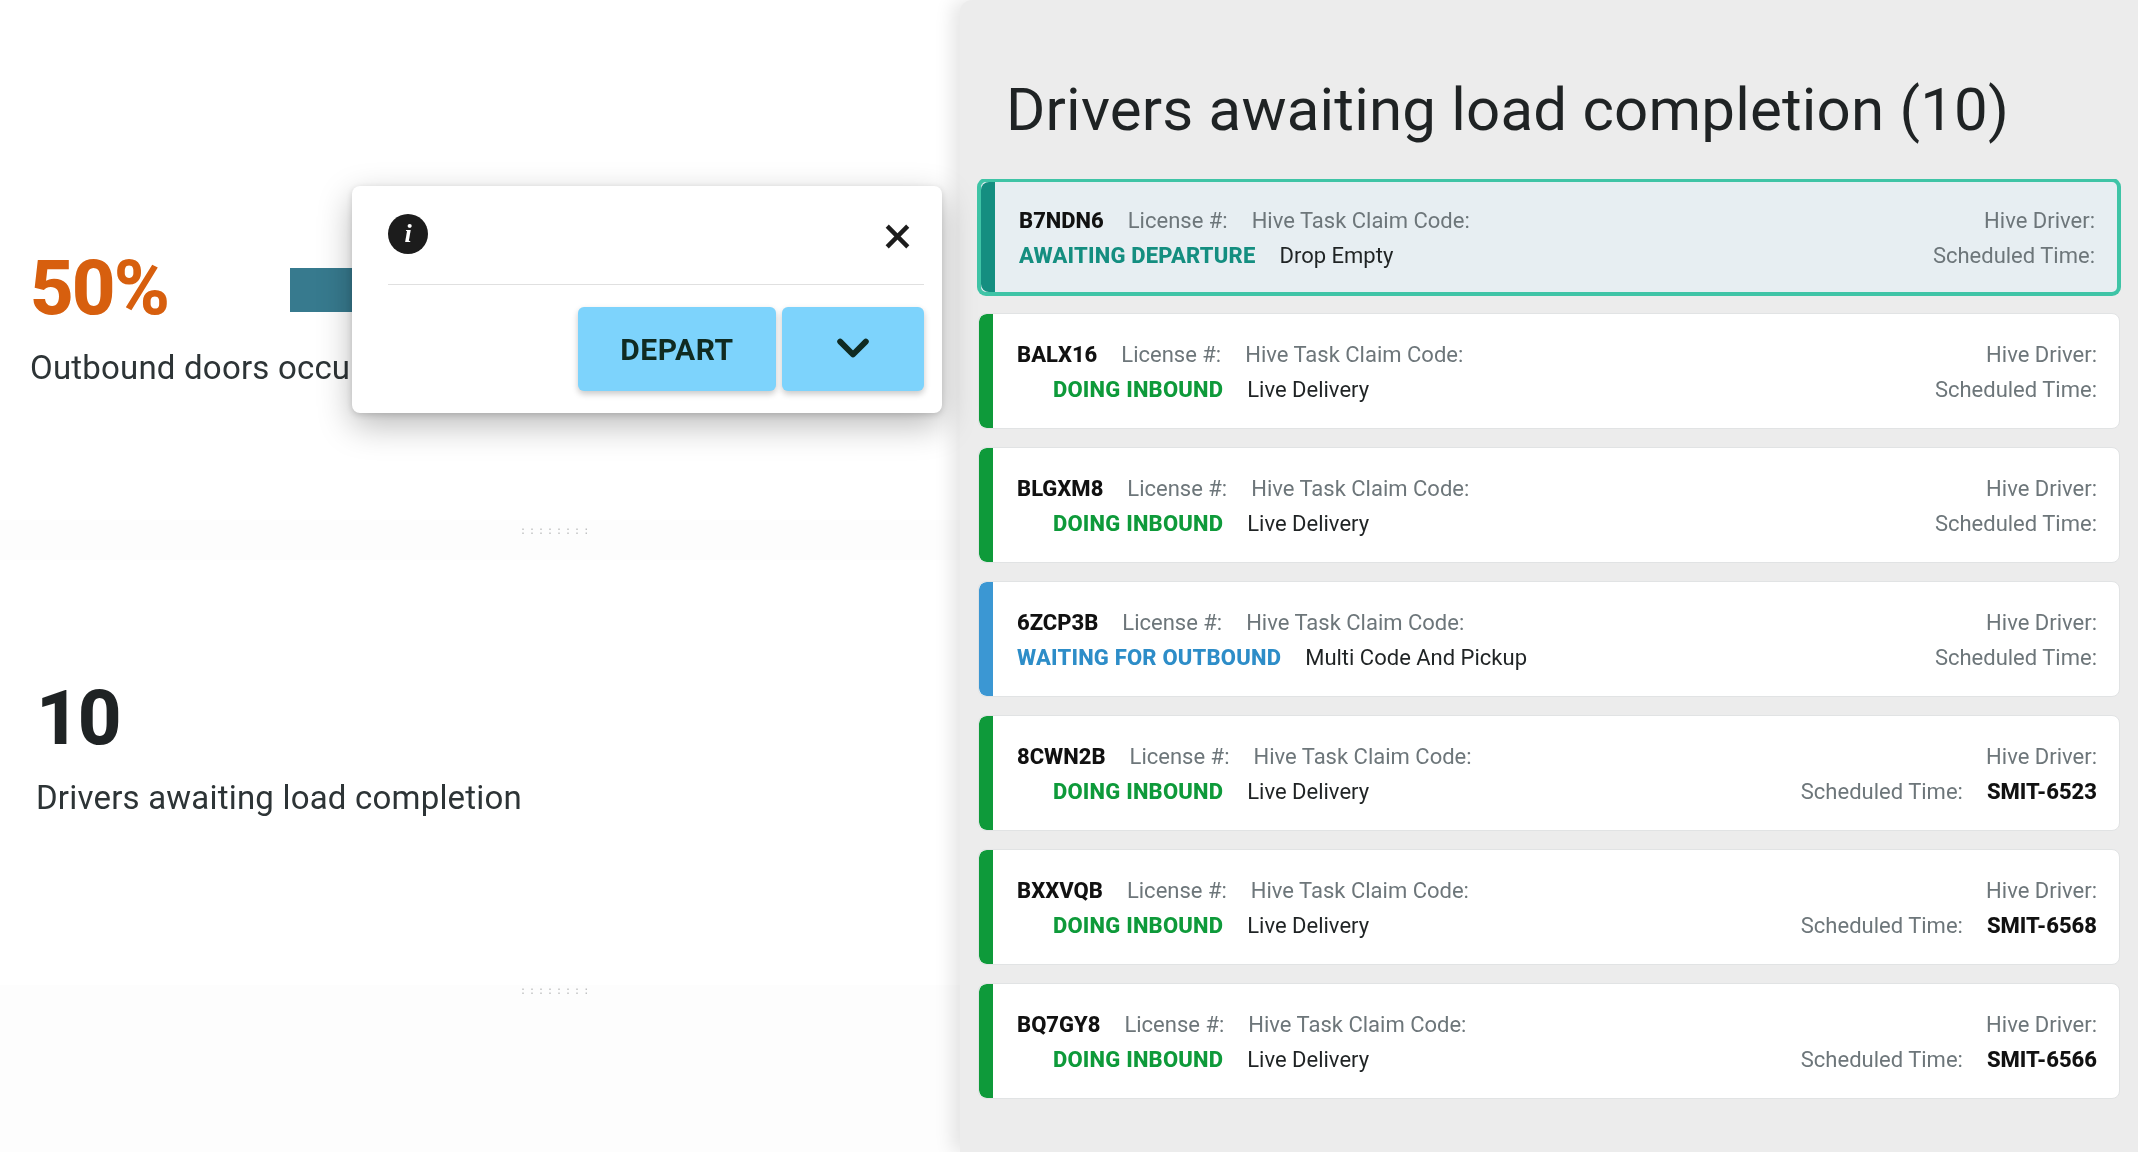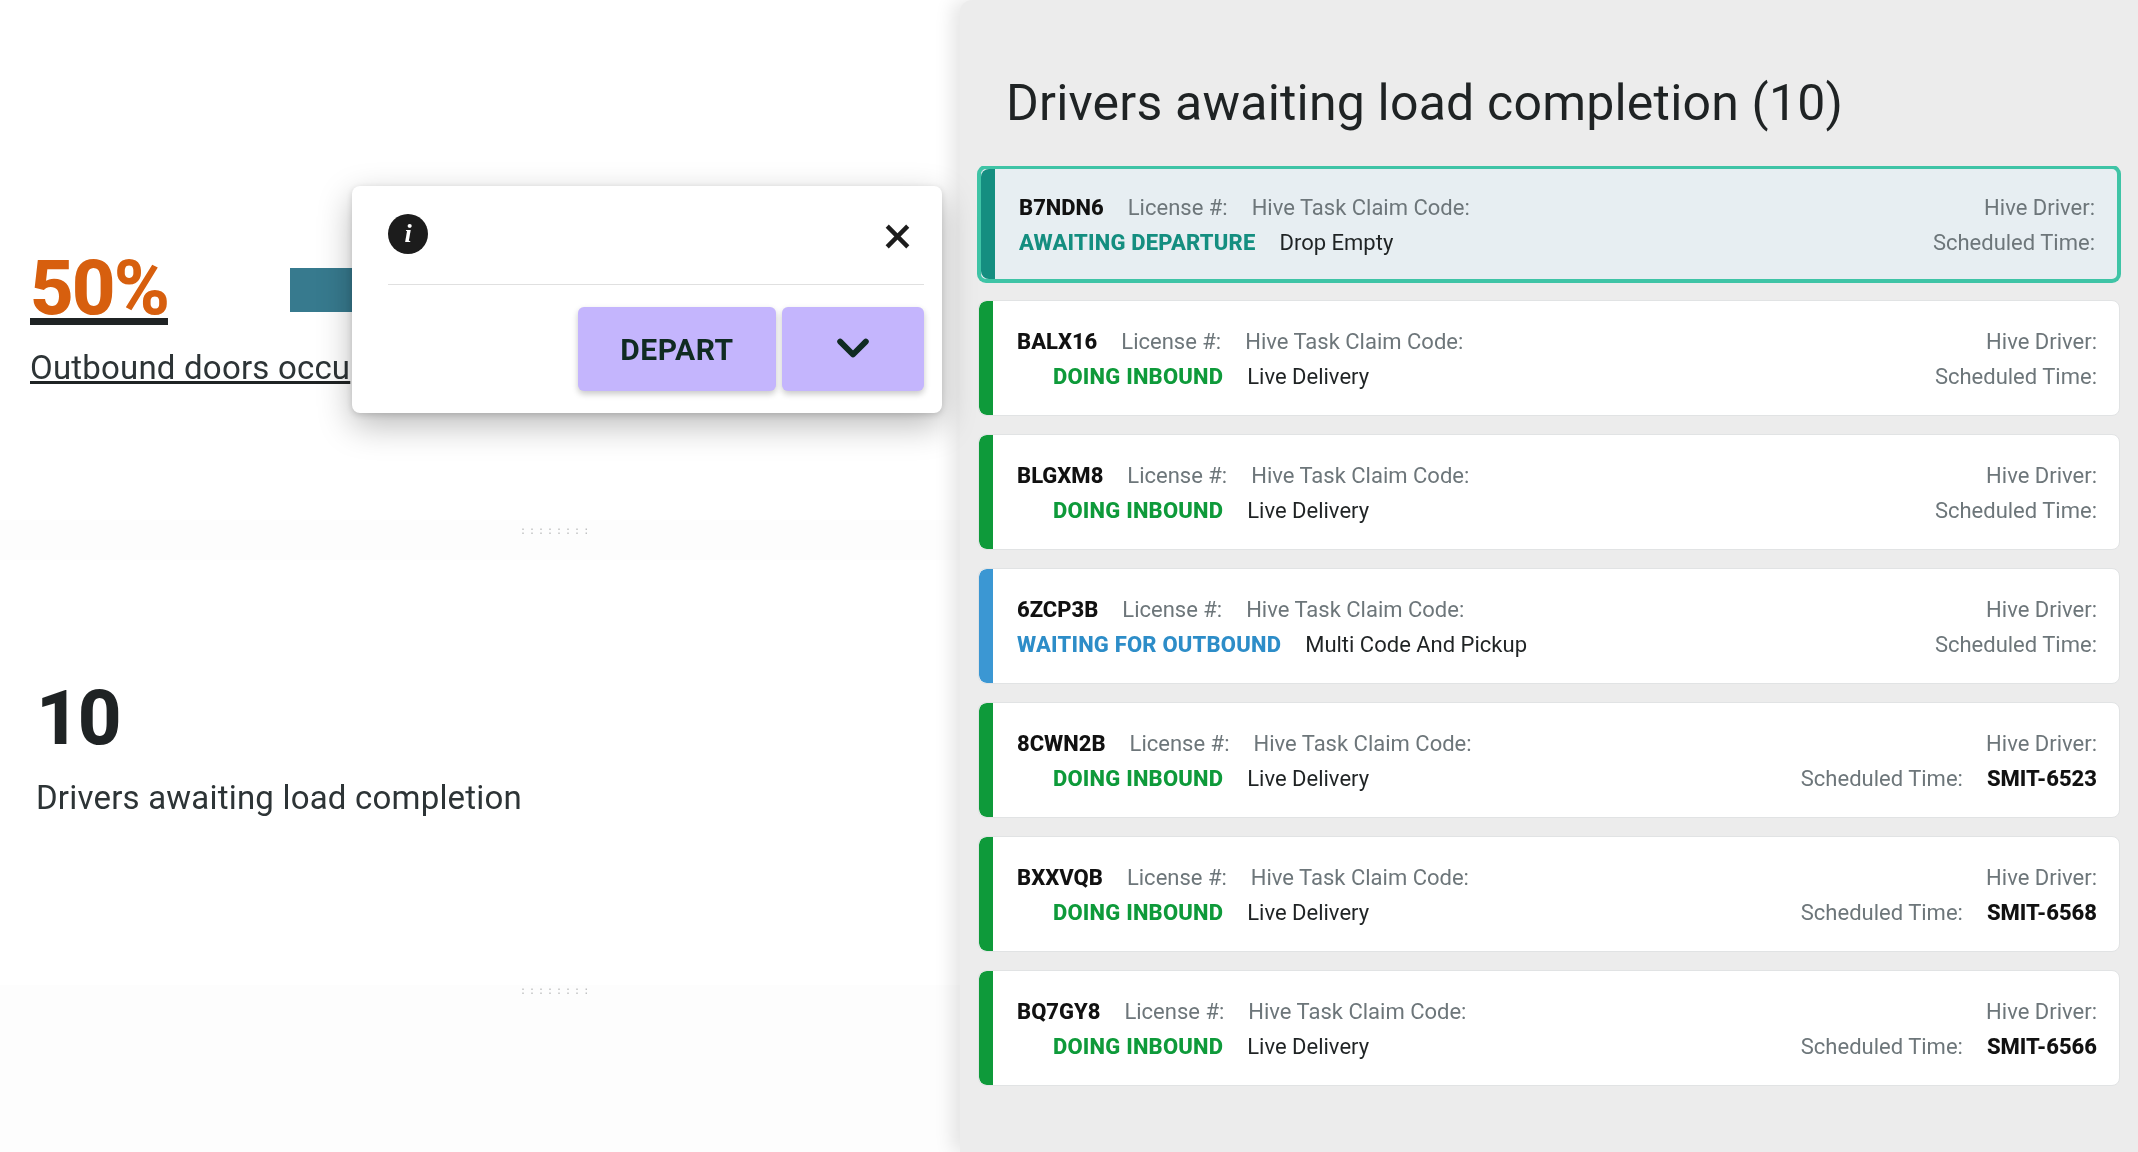--- a/index.html
+++ b/index.html
@@ -26,21 +26,20 @@
   .stat-block-top, .stat-block-mid {
     position: absolute;
     left: 0;
     width: 960px;
     background: #ffffff;
   }
   .stat-block-top {
     top: 0;
     height: 520px;
     padding: 40px 30px 30px 30px;
-    text-decoration: underline;
   }
   .stat-block-mid {
     top: 560px;
     height: 425px;
     padding: 120px 30px 30px 36px;
   }
   .stat-value-orange {
     font-size: 76px;
     font-weight: 800;
     color: #d75f0e;
@@ -123,21 +122,21 @@
     border: none;
     border-top: 1px solid #e0e0e0;
     margin: 30px 0 22px 0;
   }
   .popover-actions {
     display: flex;
     justify-content: flex-end;
     gap: 6px;
   }
   .btn {
-    background: #c4b5fd;
+    background: #7dd3fc;
     color: #102b22;
     font-size: 30px;
     font-weight: 700;
     border-radius: 6px;
     height: 84px;
     display: flex; align-items: center; justify-content: center;
     box-shadow: 0 3px 6px rgba(0,0,0,0.22);
     cursor: pointer;
     letter-spacing: 0.5px;
   }
@@ -153,21 +152,21 @@
     background: #ececec;
     box-shadow: -8px 0 18px rgba(0,0,0,0.10);
     border-top-left-radius: 12px;
     display: flex;
     flex-direction: column;
   }
   .right-header {
     padding: 74px 40px 34px 46px;
   }
   .right-header h1 {
-    font-size: 50px;
+    font-size: 60px;
     font-weight: 400;
     color: #1f2324;
     letter-spacing: 0.2px;
   }
   .driver-list {
     flex: 1;
     padding: 0 18px 0 18px;
     overflow: hidden;
   }
   .driver-card {

